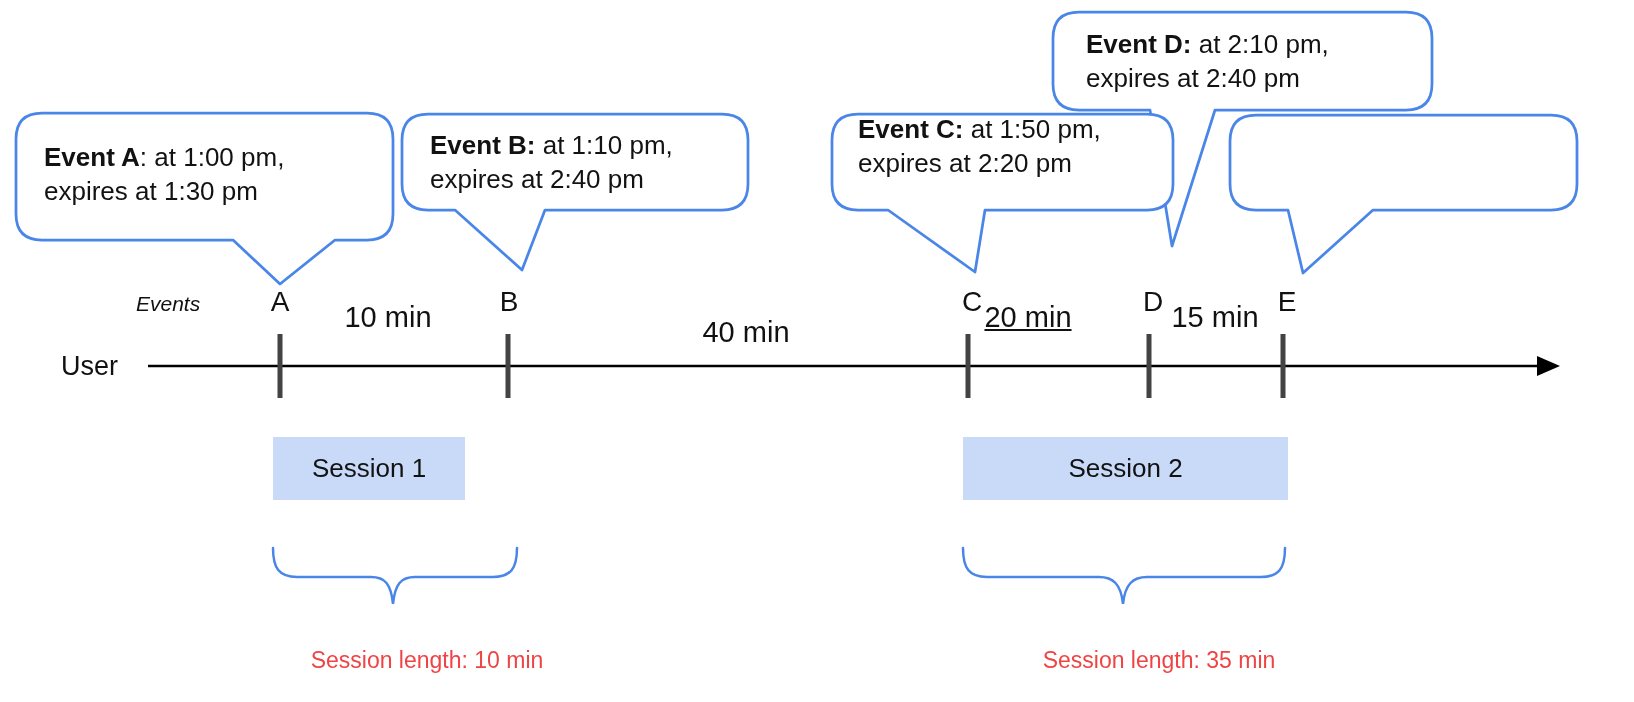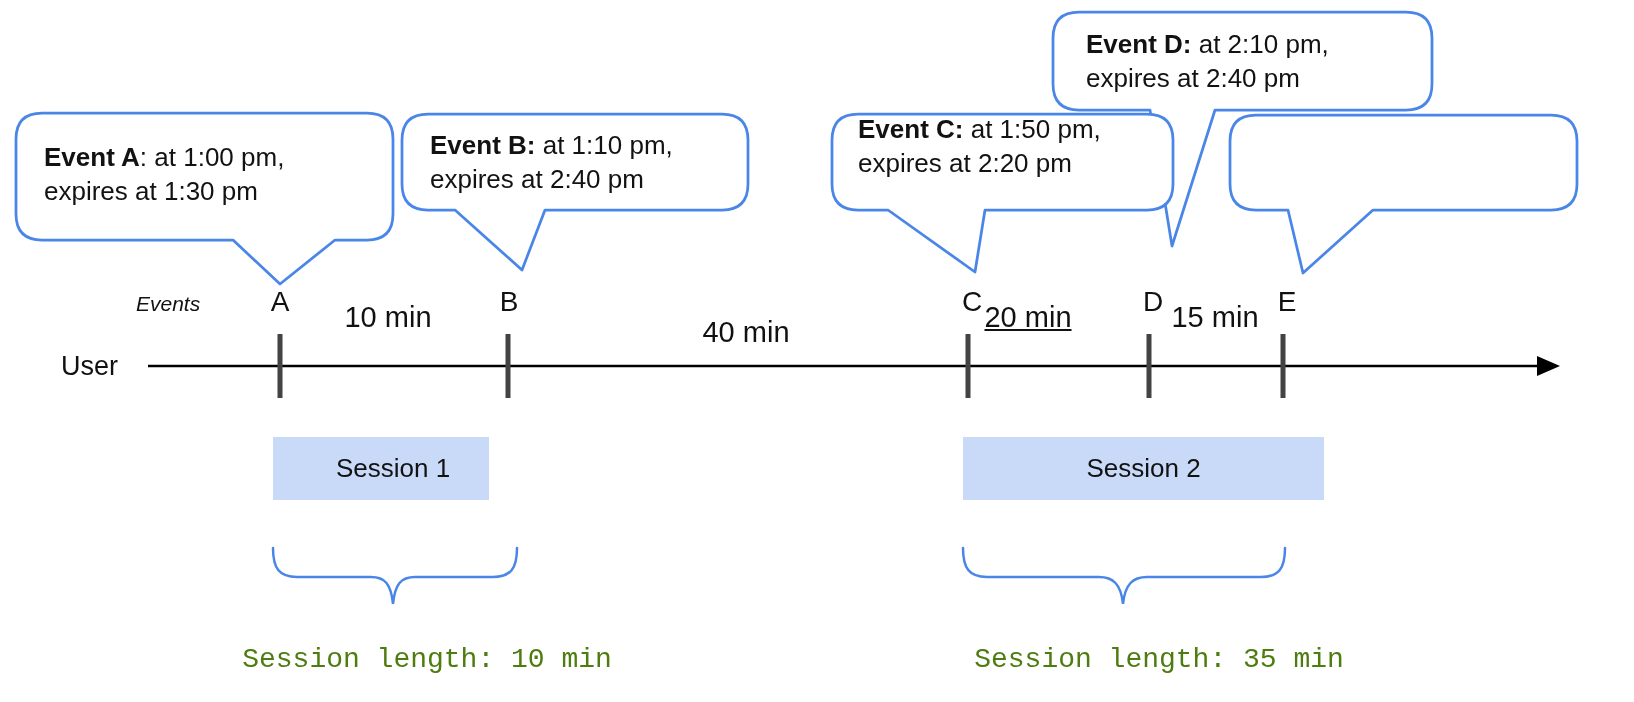--- a/index.html
+++ b/index.html
@@ -19,21 +19,21 @@
   .tick-label{font-size:28px;line-height:30px;}
   .interval-label{font-size:29px;line-height:25px;}
   .events-label{font-size:21px;line-height:30px;font-style:italic;}
   .user-label{font-size:27px;line-height:33px;}
   .session-box{
     position:absolute;top:437px;height:63px;
     background:#c9daf8;
     display:flex;align-items:center;justify-content:center;
     font-size:26px;color:#121212;
   }
-  .session-length{font-size:28px;line-height:30px;color:#4d7c0f;font-family:Liberation Mono, monospace;}
+  .session-length{font-size:23px;line-height:30px;color:#ef4444;}
 </style>
 </head>
 <body>
 
 <div class="stage">
 
   <svg width="1634" height="702" viewBox="0 0 1634 702">
 
     <path d="M1079,12 H1406 Q1432,12 1432,38 V84 Q1432,110 1406,110 H1215 L1172,246 L1150,110 H1079 Q1053,110 1053,84 V38 Q1053,12 1079,12 Z" fill="#ffffff" stroke="#4a86e8" stroke-width="2.75" stroke-linejoin="round"></path>
     <path d="M858,114 H1147 Q1173,114 1173,140 V184 Q1173,210 1147,210 H985 L975,272 L888,210 H858 Q832,210 832,184 V140 Q832,114 858,114 Z" fill="#ffffff" stroke="#4a86e8" stroke-width="2.75" stroke-linejoin="round"></path>
@@ -82,23 +82,23 @@
   <div class="lbl tick-label ctr" style="left:509px;top:287px;">B</div>
   <div class="lbl tick-label ctr" style="left:972px;top:287px;">C</div>
   <div class="lbl tick-label ctr" style="left:1153px;top:287px;">D</div>
   <div class="lbl tick-label ctr" style="left:1287px;top:287px;">E</div>
 
   <div class="lbl interval-label ctr" style="left:388px;top:305px;">10 min</div>
   <div class="lbl interval-label ctr" style="left:746px;top:320px;">40 min</div>
   <div class="lbl interval-label ctr" style="left:1028px;top:305px;text-decoration:underline;">20 min</div>
   <div class="lbl interval-label ctr" style="left:1215px;top:305px;">15 min</div>
 
-  <div class="session-box" style="left:273px;width:192px;padding-left:24px;">
+  <div class="session-box" style="left:273px;width:192px;">
     <span>Session 1</span>
   </div>
-  <div class="session-box" style="left:963px;width:361px;">
+  <div class="session-box" style="left:963px;width:325px;">
     <span>Session 2</span>
   </div>
 
   <div class="lbl session-length ctr" style="left:427px;top:645px;">Session length: 10 min</div>
   <div class="lbl session-length ctr" style="left:1159px;top:645px;">Session length: 35 min</div>
 
 </div>
 
 </body></html>

